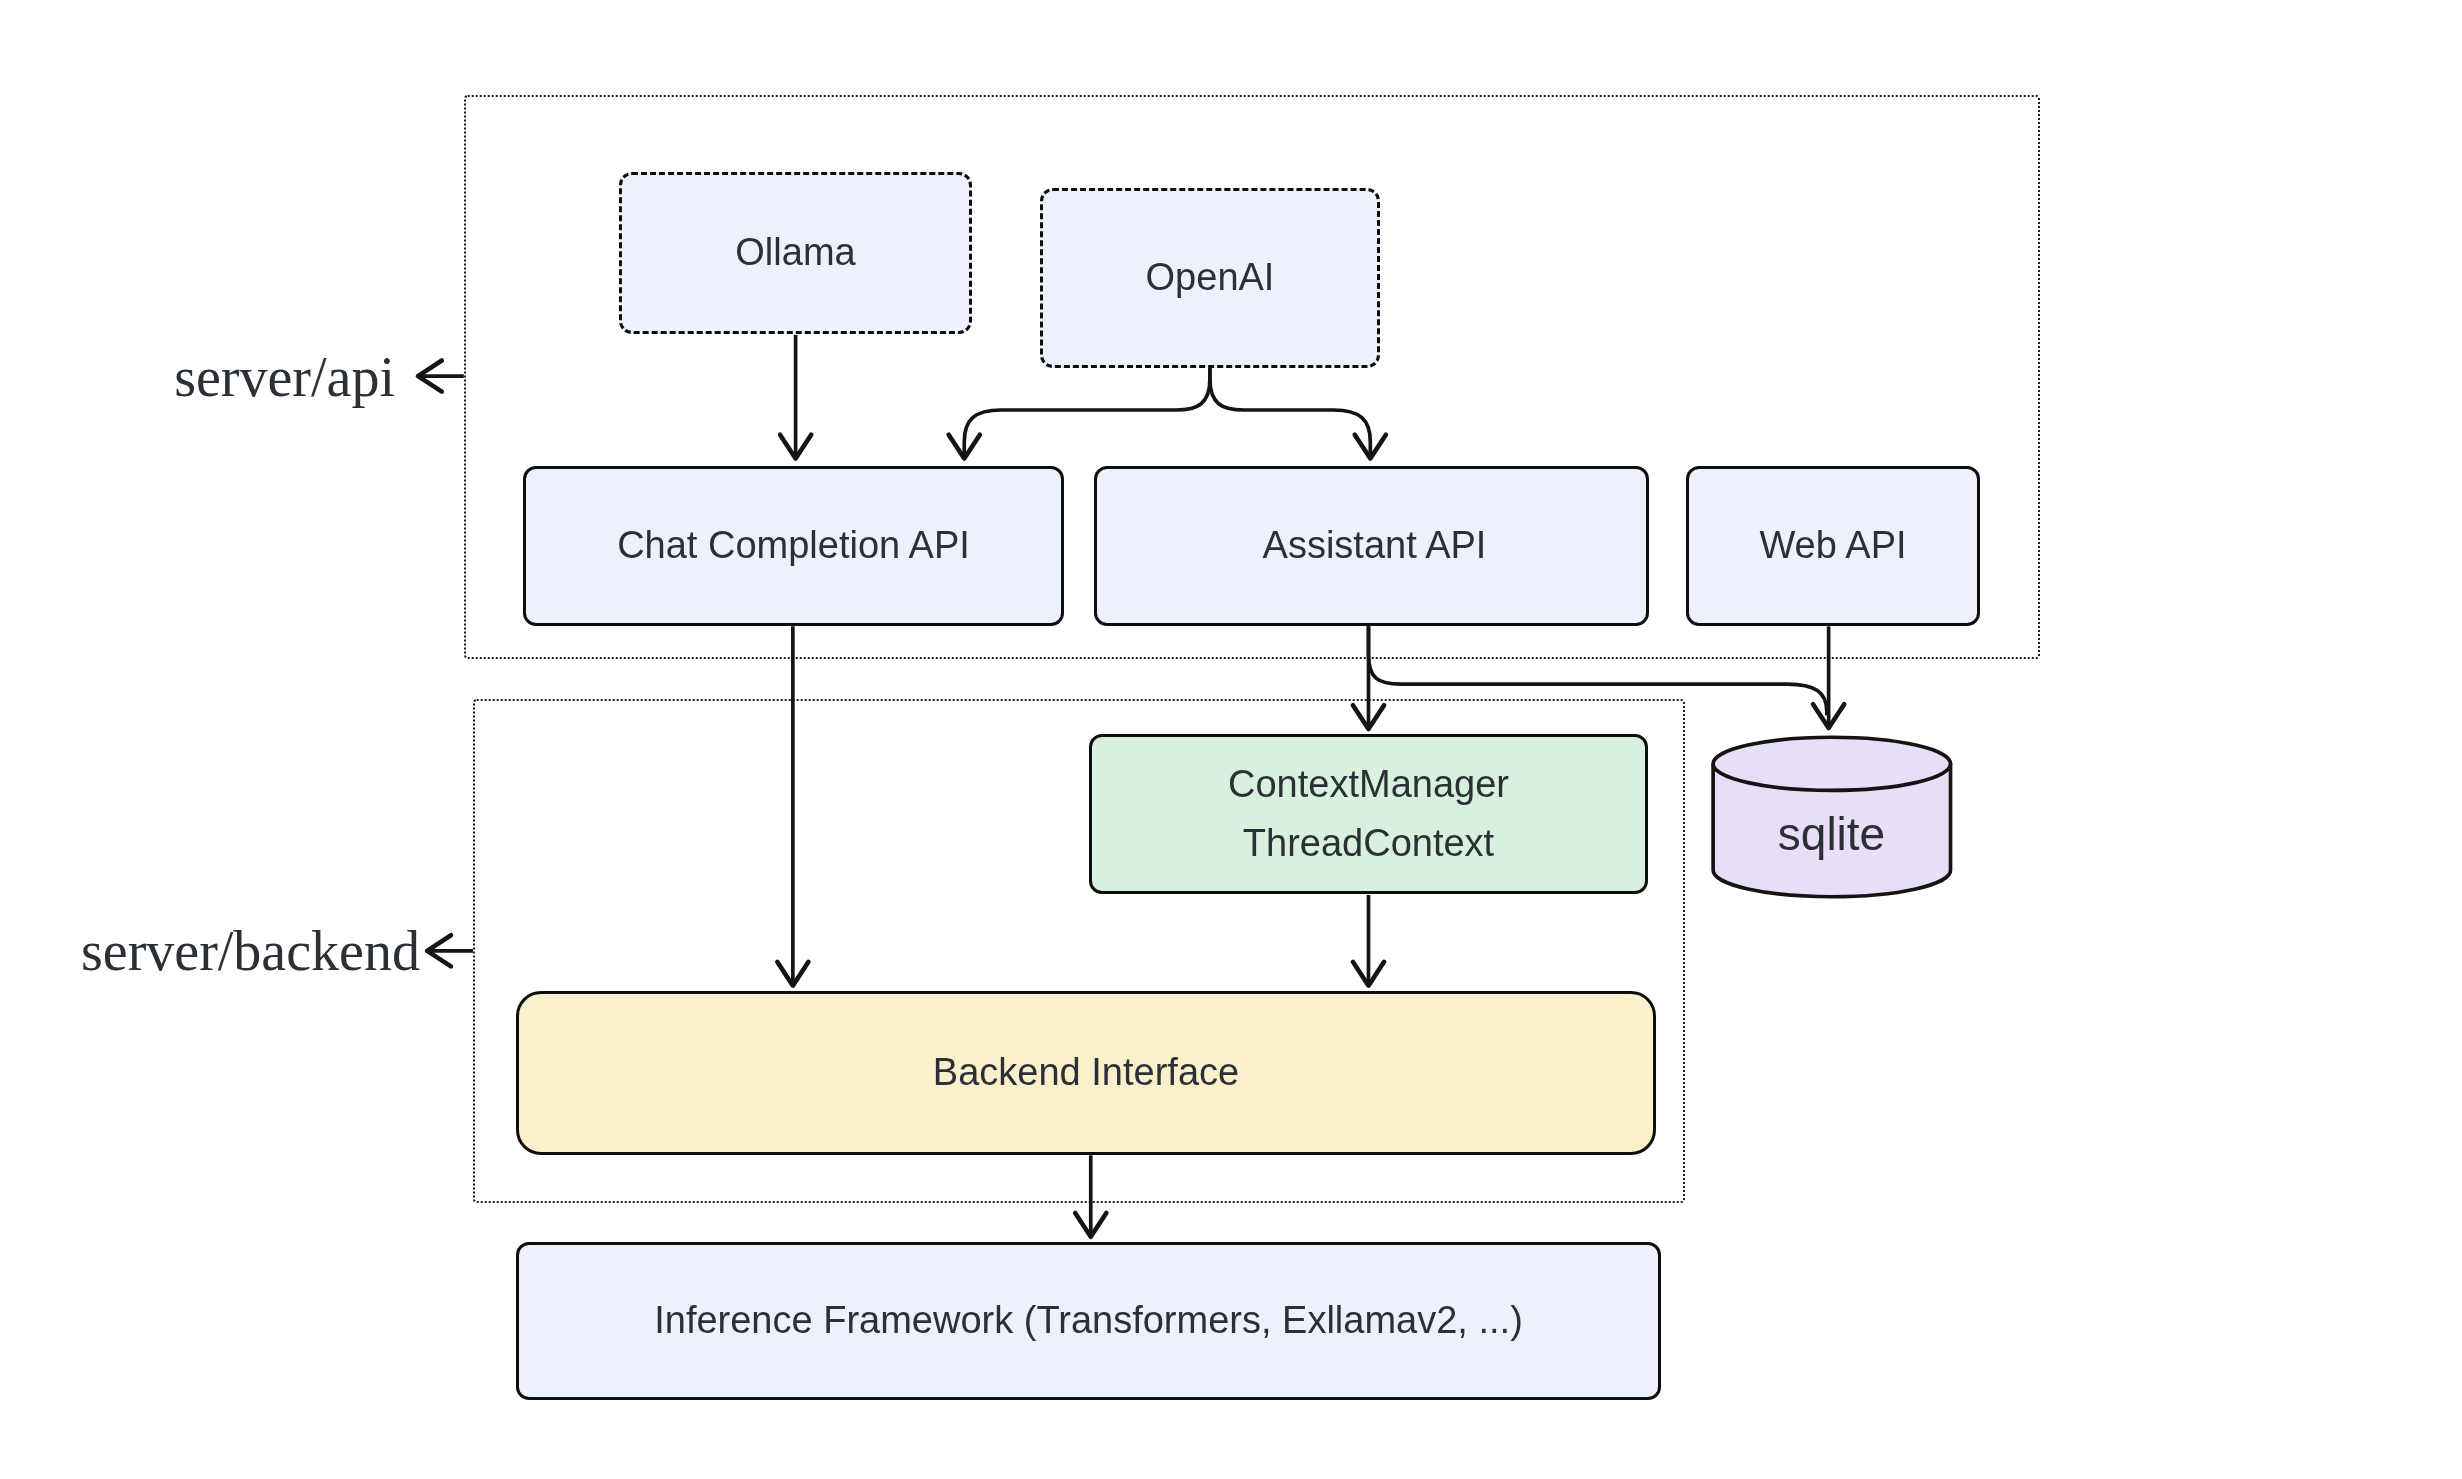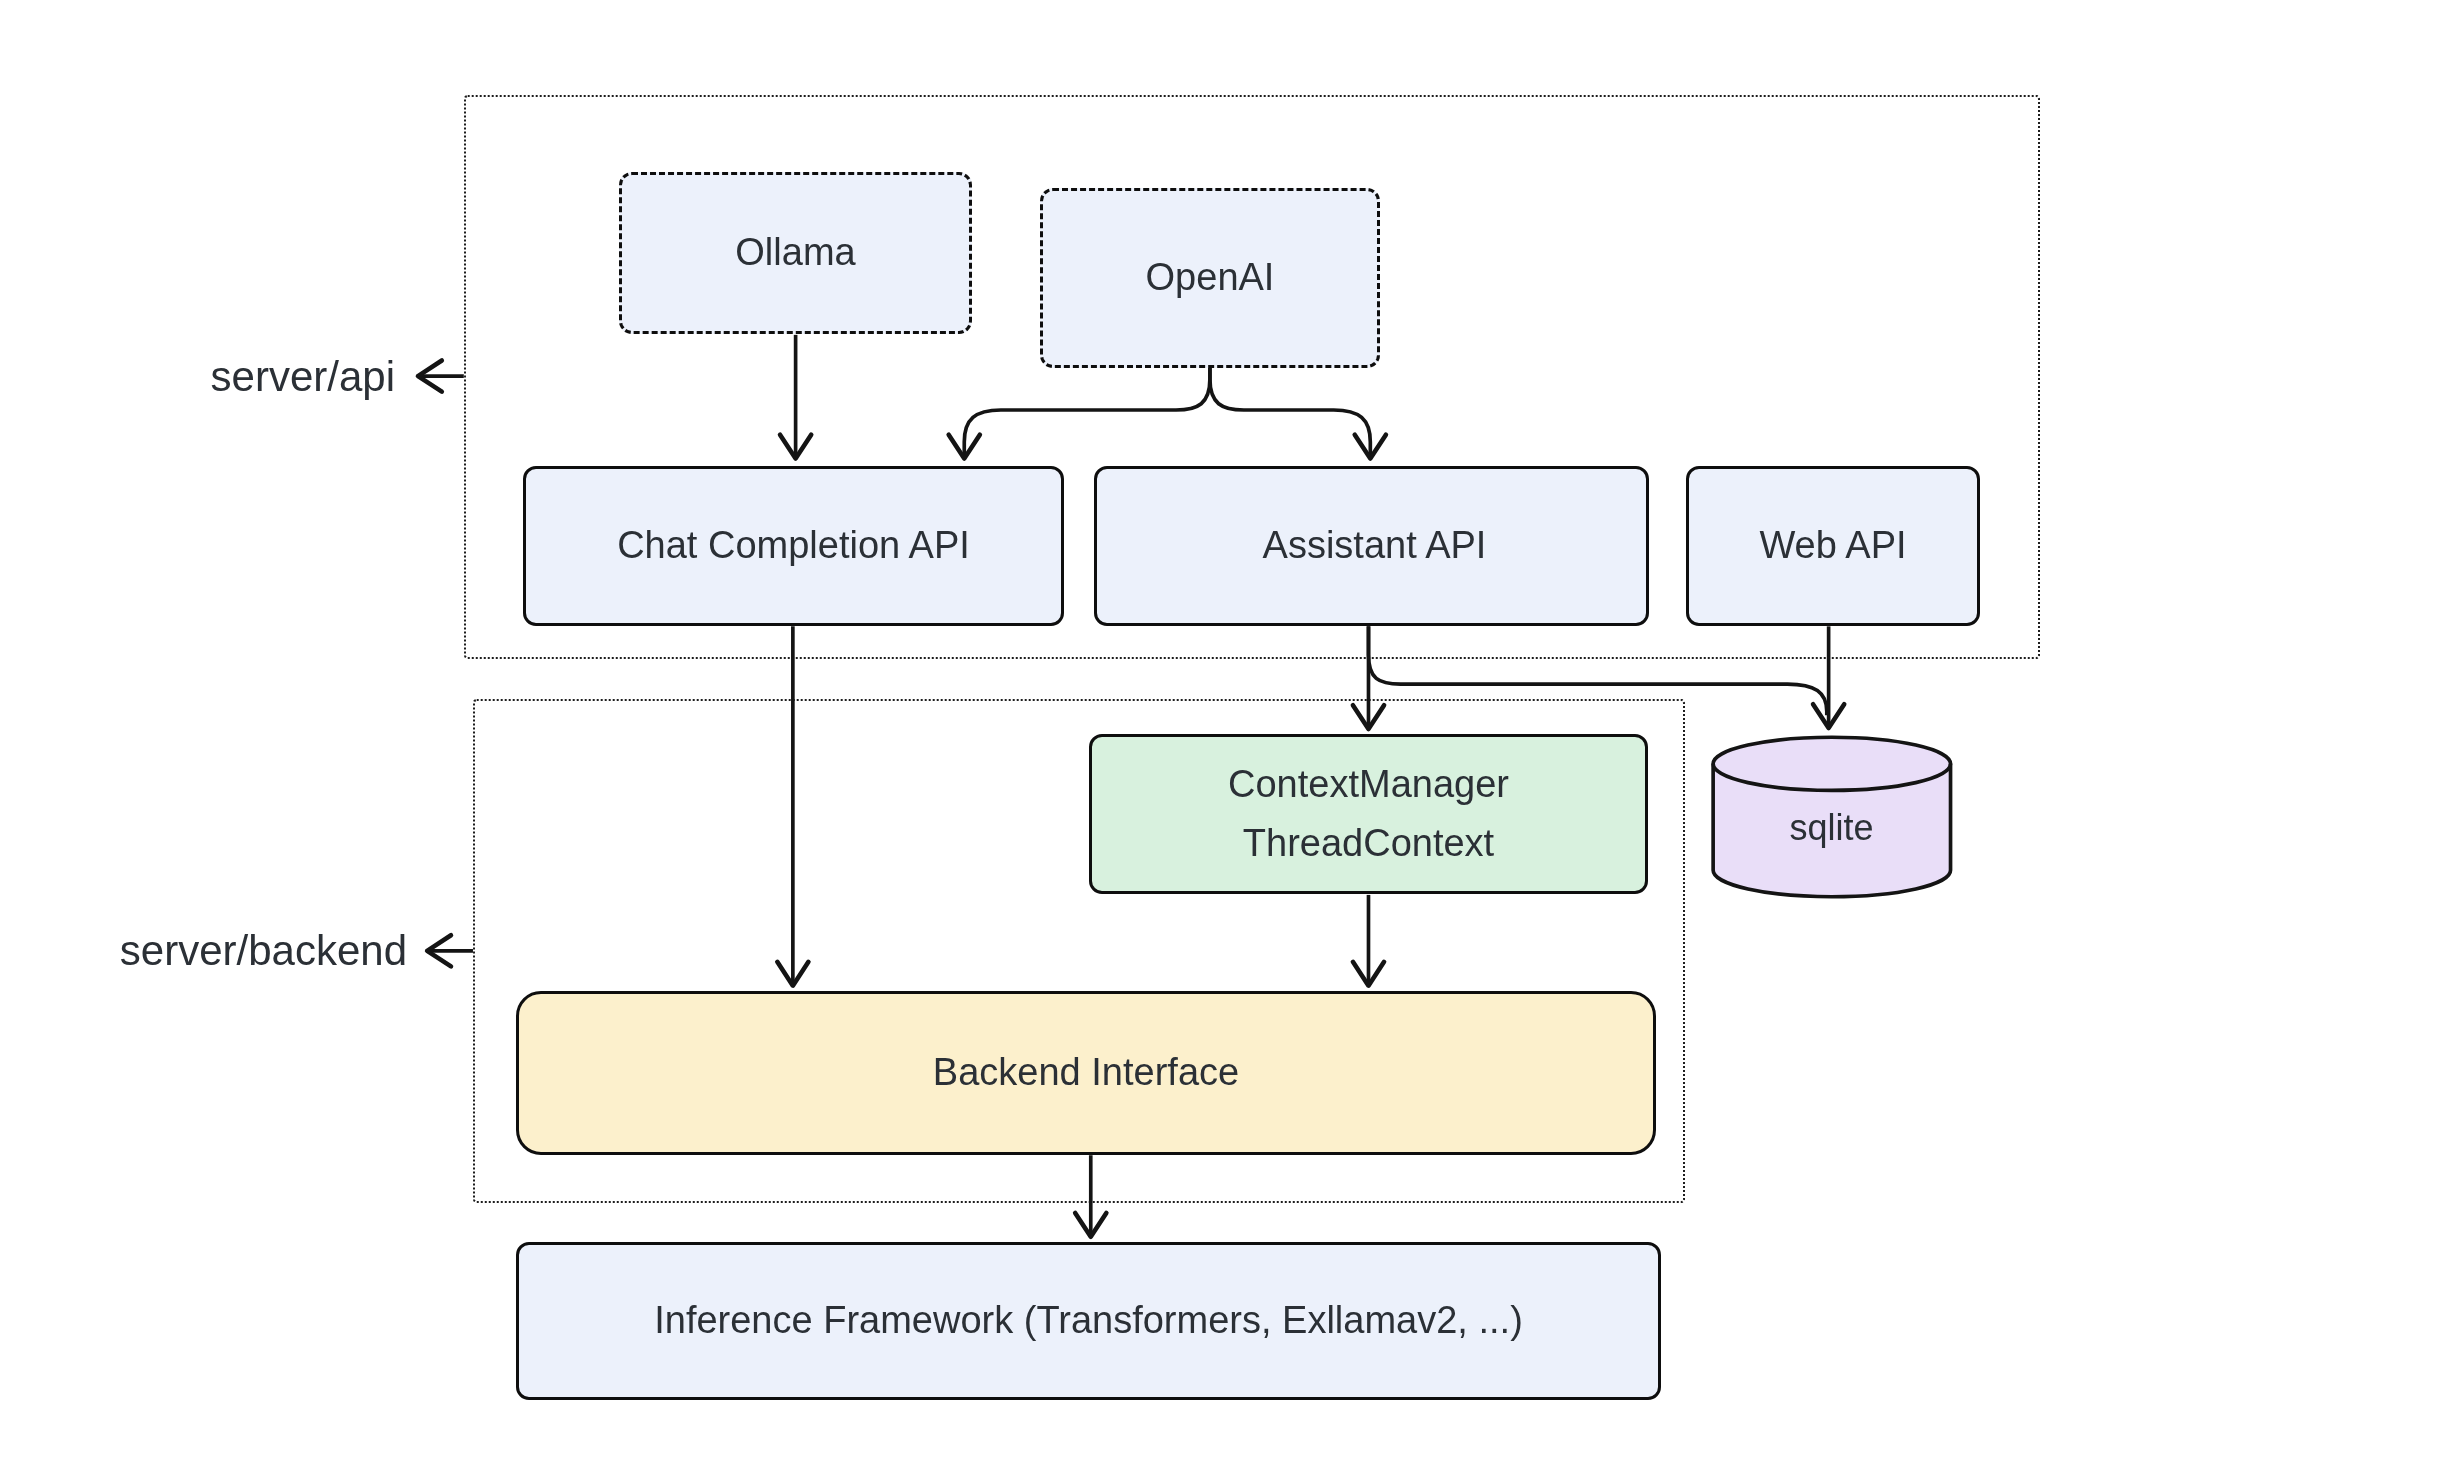--- a/index.html
+++ b/index.html
@@ -30,26 +30,26 @@
     flex-direction:column;
     border:3.7px solid #0e0e0e;border-radius:13px;
     background:var(--node-blue);
     font-size:38px;line-height:1.3;text-align:center;
     color:var(--text);
   }
   .node.dashed{border-style:dashed;}
   .node.green{background:var(--node-green);}
   .node.yellow{background:var(--node-yellow);}
   .outside-label{
-    position:absolute;z-index:3;font-size:42px;line-height:46px;
-    color:var(--text);white-space:nowrap;
+    position:absolute;z-index:3;font-size:56px;line-height:46px;
+    color:var(--text);white-space:nowrap;font-family:Liberation Serif, serif;
   }
   .right-align{text-align:right;}
   .cyl-label{
-    position:absolute;z-index:3;font-size:36px;text-align:center;color:var(--text);
+    position:absolute;z-index:3;font-size:46px;text-align:center;color:var(--text);
   }
 </style>
 </head>
 <body>
 
 <div class="diagram">
 
   <div class="container" style="left:464px;top:95px;width:1576px;height:564px;"></div>
   <div class="container" style="left:473px;top:699px;width:1212px;height:504px;"></div>
 

